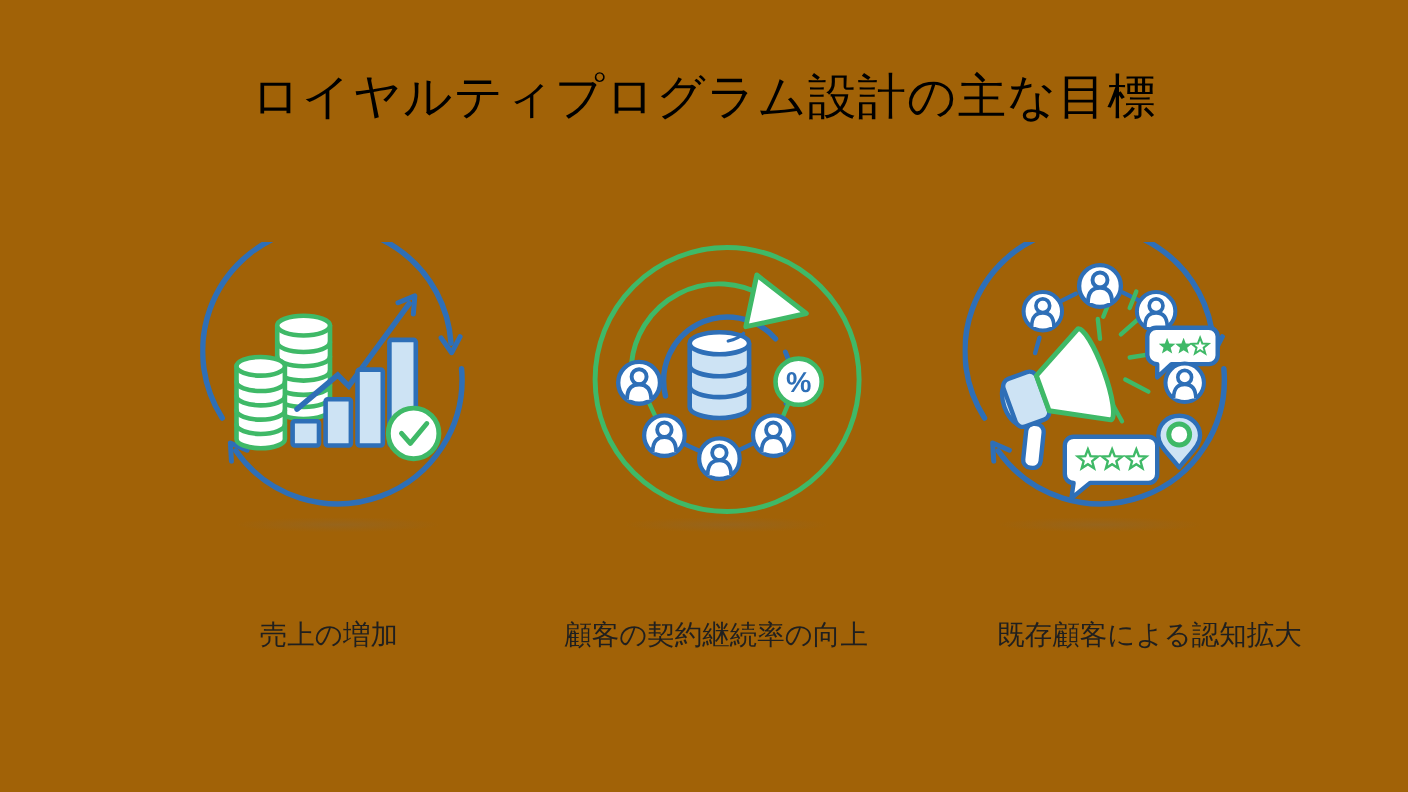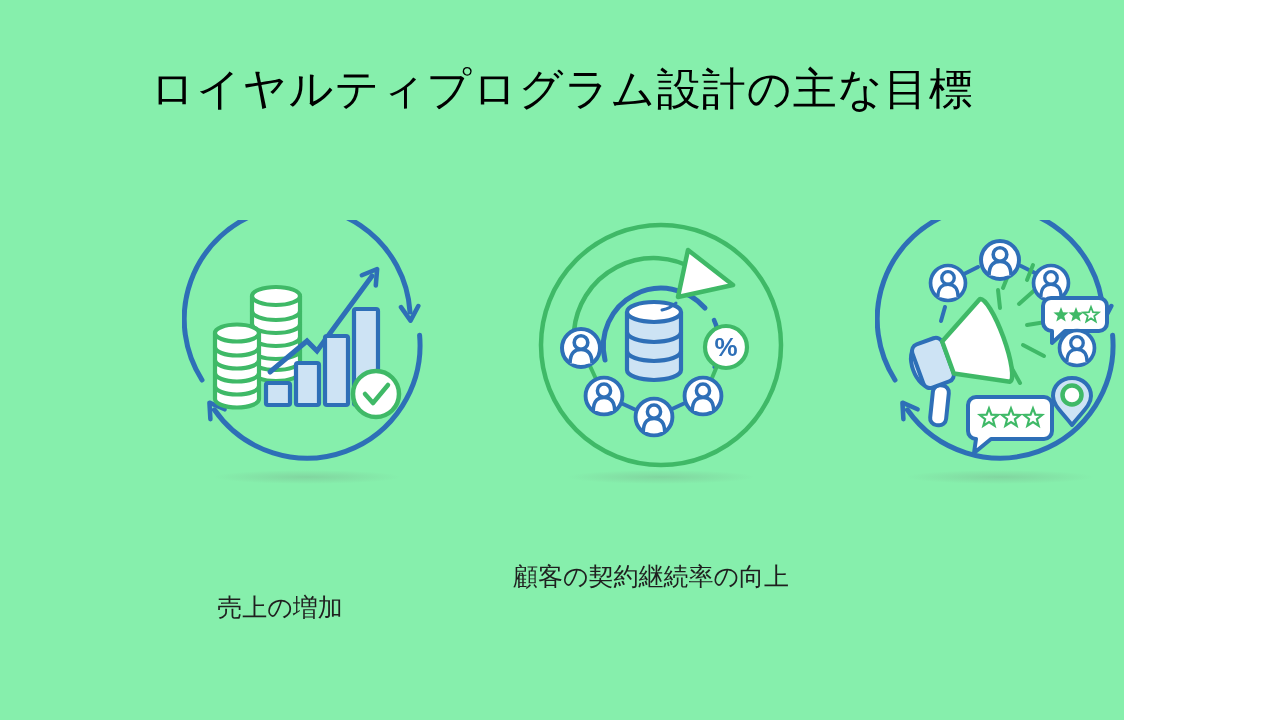--- a/index.html
+++ b/index.html
@@ -1,38 +1,38 @@
 <!DOCTYPE html>
 <html><head>
 <meta charset="utf-8">
 <style>
   html,body{margin:0;padding:0;background:#fff;}
   .slide{
-    position:relative;width:1124px;height:720px;overflow:hidden;background:#86efac;
+    position:relative;width:1280px;height:720px;overflow:hidden;background:#a16207;
     font-family:"Liberation Sans","DejaVu Sans",sans-serif;
   }
   .title{
     position:absolute;top:64px;left:0;right:0;margin:0;
     text-align:center;font-size:44px;font-weight:400;color:#000;
     letter-spacing:1px;line-height:1.15;
   }
   .icon{position:absolute;width:250px;height:250px;}
   #icon1{left:182px;top:220px;}
   #icon2{left:536px;top:220px;}
   #icon3{left:875px;top:220px;}
   .icon-shadow{
     position:absolute;top:470px;width:190px;height:14px;border-radius:50%;
     background:radial-gradient(ellipse at center, rgba(110,110,110,0.20), rgba(110,110,110,0) 70%);
   }
   #sh1{left:212px;} #sh2{left:566px;} #sh3{left:905px;}
   .caption{
     position:absolute;top:560px;width:300px;text-align:center;
     font-size:25px;font-weight:400;color:#1f1f1f;white-space:nowrap;
   }
-  #cap1{left:130px;margin-top:31px;} #cap2{left:501px;} #cap3{left:895px;}
+  #cap1{left:149px;} #cap2{left:501px;} #cap3{left:895px;}
   .sB5{fill:none;stroke:#2e6fb7;stroke-width:5;stroke-linecap:round;}
   .sG45{fill:none;stroke:#3fb967;stroke-width:4.5;stroke-linecap:round;}
   .coinG{stroke:#3fb967;stroke-width:4.2;stroke-linecap:round;stroke-linejoin:round;}
   .dashB{stroke:#2e6fb7;stroke-width:4;stroke-linecap:round;fill:none;}
   .rayG{stroke:#3fb967;stroke-width:4;stroke-linecap:round;fill:none;}
   .pct{font-family:"Liberation Sans",sans-serif;font-size:26px;font-weight:700;fill:#2e6fb7;text-anchor:middle;}
 </style>
 </head>
 <body>
 
@@ -158,14 +158,15 @@
       <use href="#star5" transform="translate(158,198) scale(1.2)" fill="#fff" stroke="#3fb967" stroke-width="1.8"></use>
     </g>
   </svg>
 
   <div id="sh1" class="icon-shadow"></div>
   <div id="sh2" class="icon-shadow"></div>
   <div id="sh3" class="icon-shadow"></div>
 
   <div id="cap1" class="caption">売上の増加</div>
   <div id="cap2" class="caption">顧客の契約継続率の向上</div>
+  <div id="cap3" class="caption">既存顧客による認知拡大</div>
 
 </div>
 
 </body></html>

